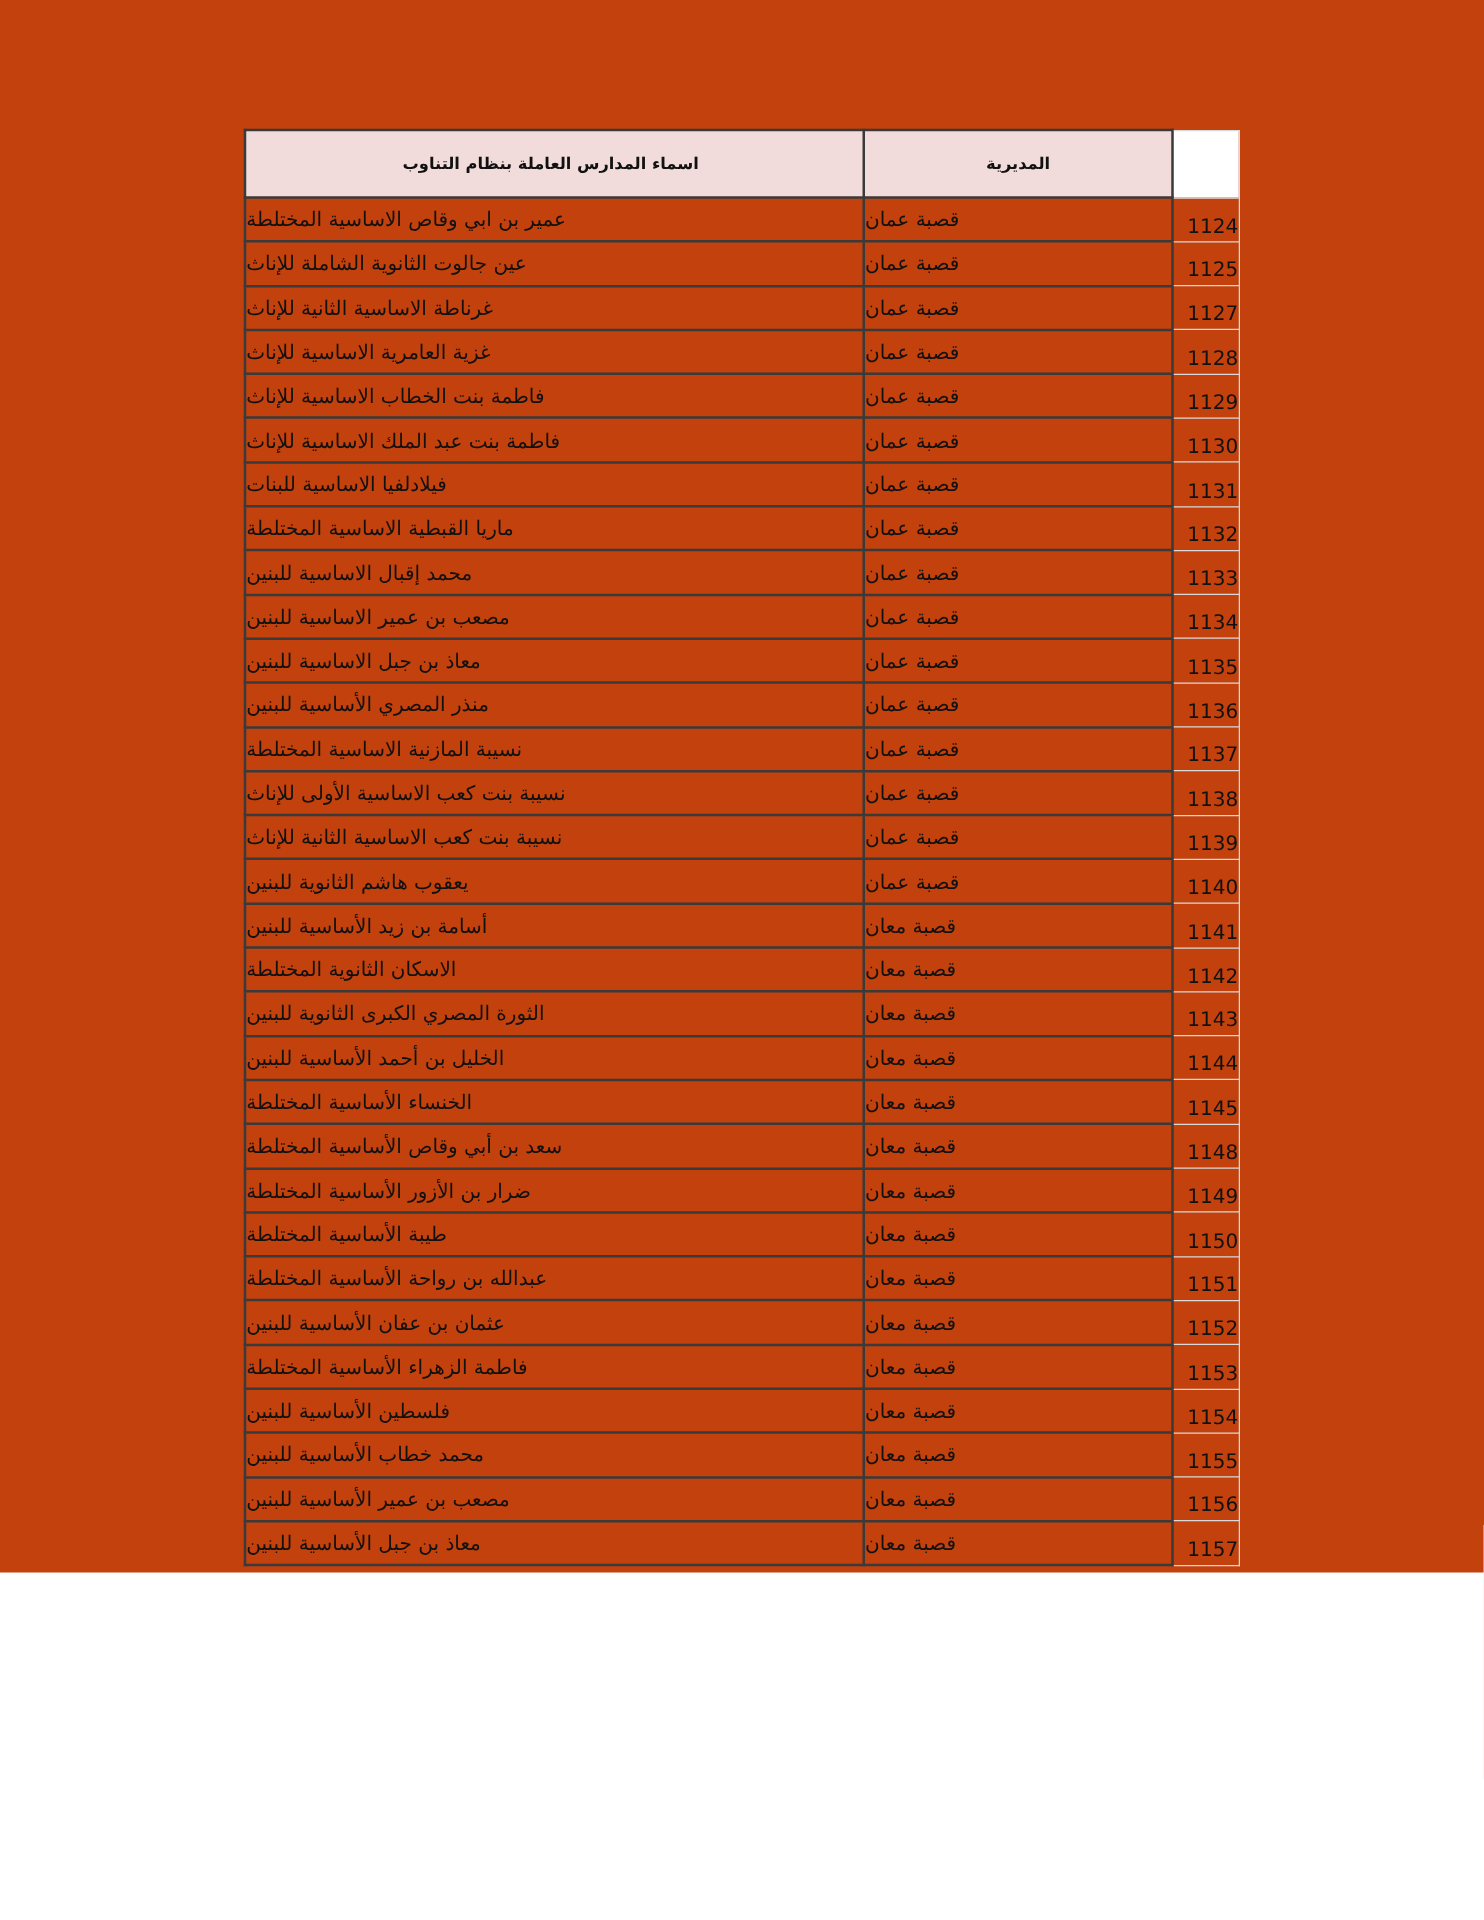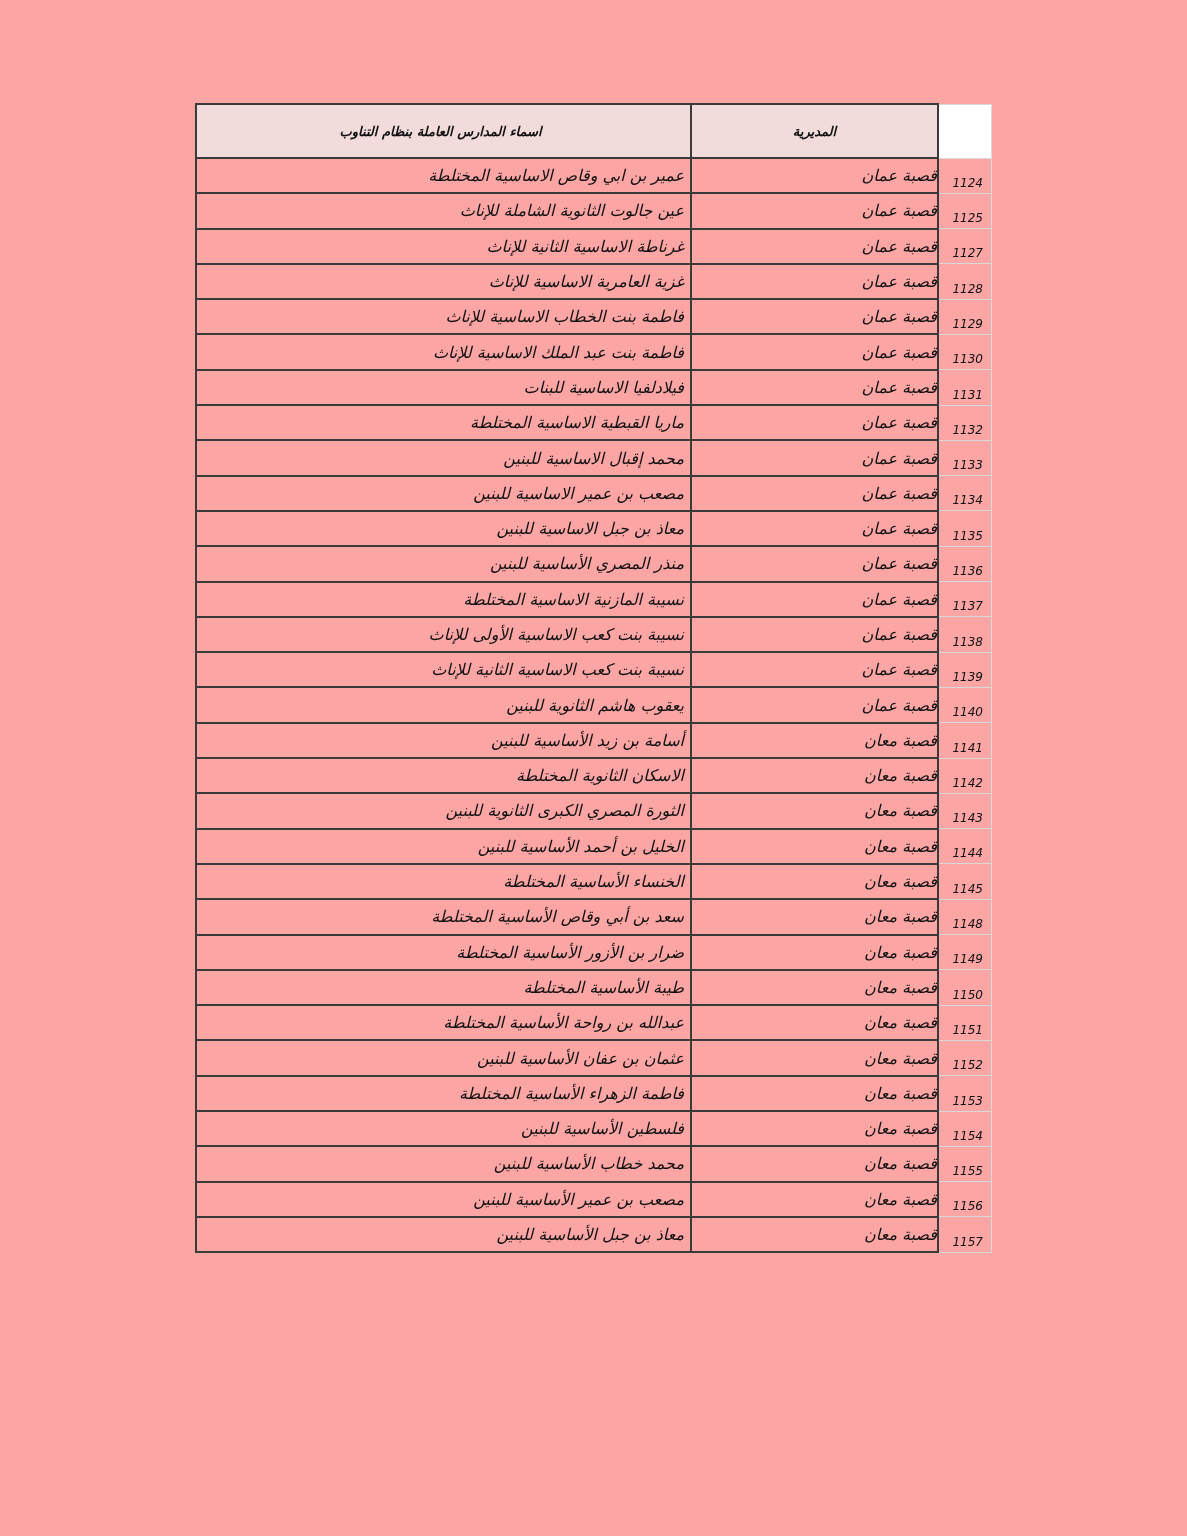--- a/index.html
+++ b/index.html
@@ -1,33 +1,33 @@
 <!DOCTYPE html>
 <html><head>
 <meta charset="utf-8">
 <style>
   html, body { margin:0; padding:0; background:#ffffff; }
   body { width:1187px; height:1536px; position:relative; font-family:"DejaVu Sans", sans-serif; }
-  .page { position:absolute; left:0; top:0; width:1187px; height:1536px; background:#fca5a5;font-style:italic; }
+  .page { position:absolute; left:0; top:0; width:1187px; height:1258px; background:#c2410c; }
   table.sheet {
     position:absolute; left:195px; top:103px;
     border-collapse:collapse; direction:ltr;
   }
   table.sheet td { padding:0; height:35.3px; box-sizing:border-box; }
   td.name {
-    width:495px; border:2px solid #3a3a3a; text-align:right; direction:rtl;
+    width:495px; border:2px solid #3a3a3a; text-align:left; direction:rtl;
     padding-right:6px !important; font-size:16px; color:#111;
   }
   td.dir {
-    width:247px; border:2px solid #3a3a3a; text-align:right; direction:rtl;
+    width:247px; border:2px solid #3a3a3a; text-align:left; direction:rtl;
     font-size:16px; color:#111;
   }
   td.num {
-    width:53px; border:1px solid #d9d9d9; text-align:center; padding-left:6px !important;
-    font-family:"DejaVu Sans", sans-serif; font-size:12px; color:#111; vertical-align:bottom;
+    width:53px; border:1px solid #d9d9d9; text-align:right; padding-left:6px !important;
+    font-family:"DejaVu Sans", sans-serif; font-size:16px; color:#111; vertical-align:bottom;
     padding-bottom:3px !important;
   }
   tr.head td { height:54px; }
   tr.head td.name, tr.head td.dir { background:#f2dcdb; font-weight:bold; font-size:13px; text-align:center; }
   tr.head td.num { border:1px solid #d9d9d9; background:#fff; }
 </style>
 </head>
 <body>
 
 <div class="page">

